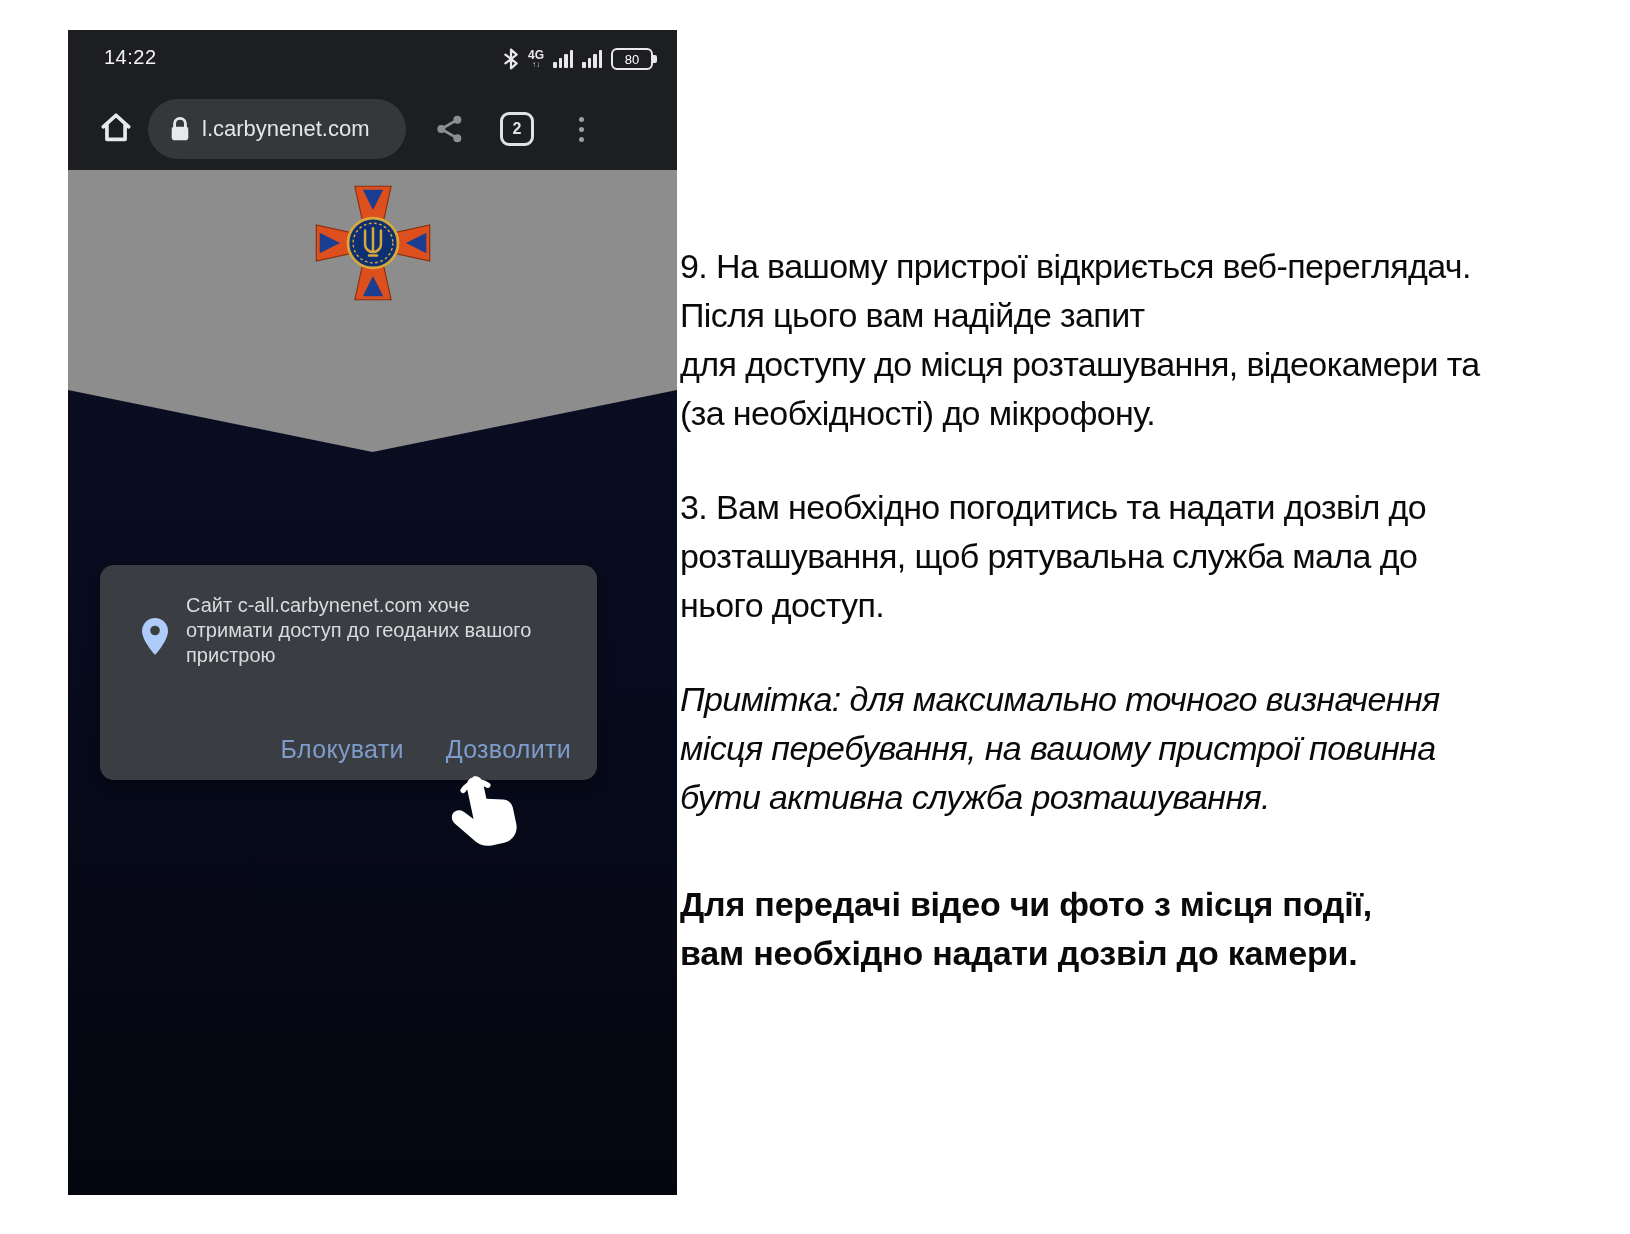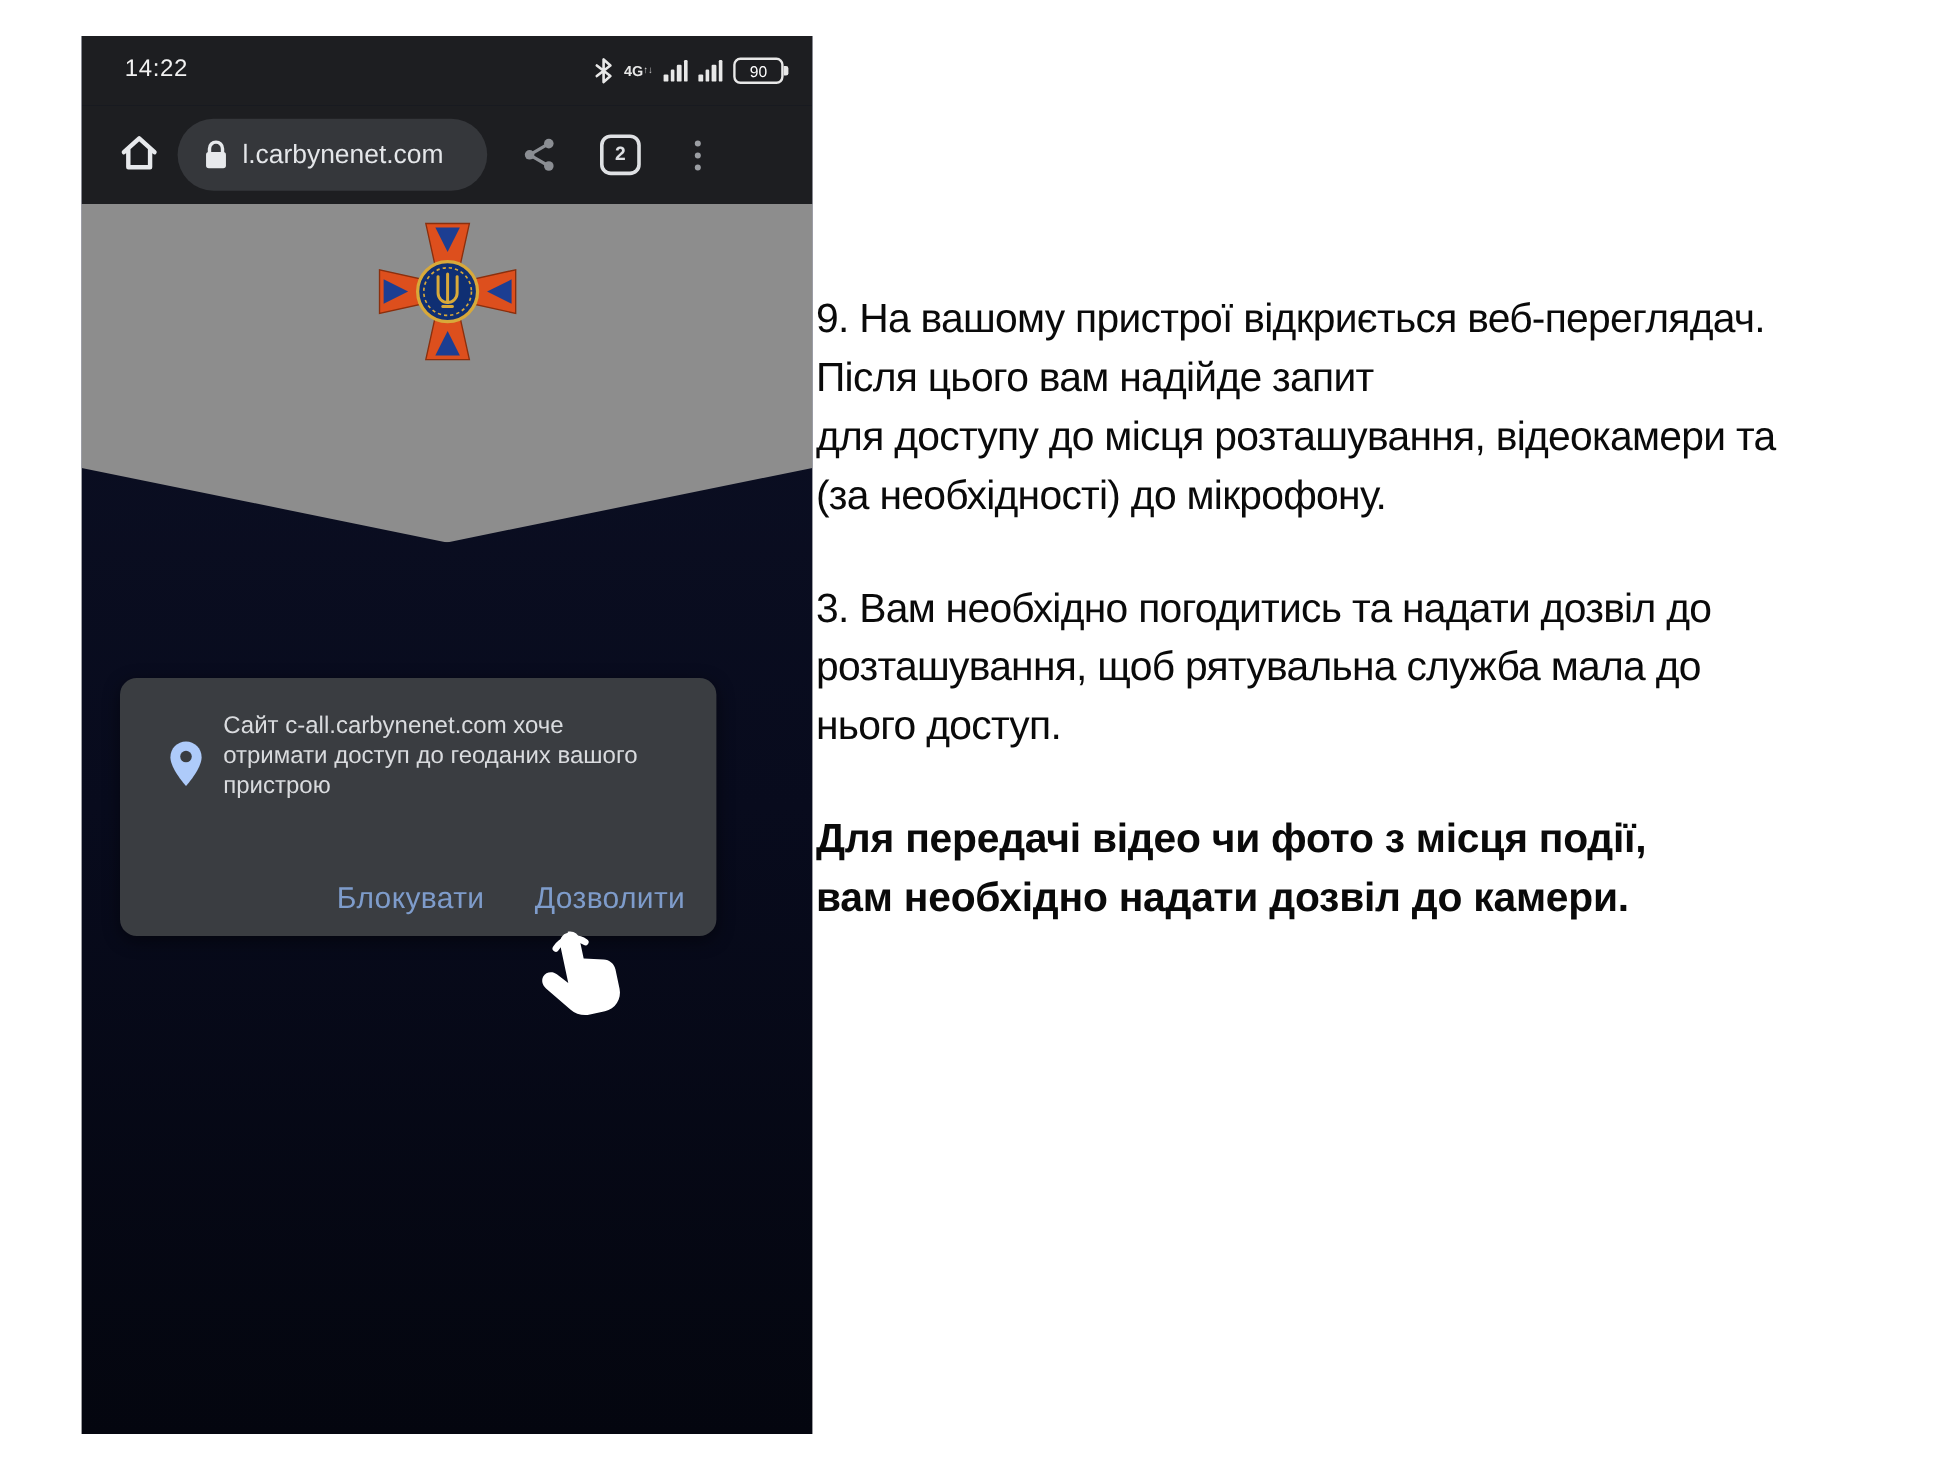--- a/index.html
+++ b/index.html
@@ -7,21 +7,21 @@
   .stage { position:relative; width:1630px; height:1234px; background:#fff; }
 
   
   .phone { position:absolute; left:68px; top:30px; width:609px; height:1165px; overflow:hidden;
            background:linear-gradient(180deg,#0d1126 0%,#080b1d 55%,#04060f 100%); }
 
   .status-bar { position:absolute; left:0; top:0; width:100%; height:58px; background:#1d1e21;
                 display:flex; align-items:center; color:#f2f2f2; }
   .status-time { position:absolute; left:36px; top:16px; font-size:20px; letter-spacing:.5px; }
   .status-icons { position:absolute; right:24px; top:14px; display:flex; align-items:center; gap:9px; height:30px; }
-  .net-label { display:flex; flex-direction:row; align-items:center; line-height:1; color:#e8e8e8; }
+  .net-label { display:flex; flex-direction:column; align-items:center; line-height:1; color:#e8e8e8; }
   .net-label .g { font-size:12px; font-weight:bold; }
   .net-label .arr { font-size:8px; color:#cfcfcf; }
   .bars { display:flex; align-items:flex-end; gap:2px; height:18px; }
   .bars i { display:block; width:3.5px; background:#e8e8e8; border-radius:1px; }
   .battery { position:relative; width:42px; height:22px; border:2px solid #e8e8e8; border-radius:6px;
              display:flex; align-items:center; justify-content:center; font-size:13px; color:#fff; }
   .battery:after { content:""; position:absolute; right:-6px; top:5px; width:4px; height:8px; background:#e8e8e8; border-radius:0 2px 2px 0; }
 
   .toolbar { position:absolute; left:0; top:58px; width:100%; height:82px; background:#1d1e21;
              display:flex; align-items:center; }
@@ -84,21 +84,21 @@
             <i style="height:14px"></i>
             <i style="height:18px"></i>
         </span>
         <span class="bars">
           <i style="height:6px"></i>
             <i style="height:10px"></i>
             <i style="height:14px"></i>
             <i style="height:18px"></i>
         </span>
         <span class="battery">
-          <span>90</span>
+          <span>80</span>
         </span>
       </span>
     </div>
 
     <div class="toolbar">
       <span class="home-btn">
         <svg width="34" height="34" viewBox="0 0 24 24">
           <path d="M3 11.2 L12 3 L21 11.2 M5.6 9.4 V20 H18.4 V9.4" stroke="#e7e9ec" stroke-width="2.6" fill="none" stroke-linejoin="round" stroke-linecap="round"></path>
         </svg>
       </span>
@@ -176,17 +176,20 @@
   </div>
 
   <div class="instructions">
     <p>9. На вашому пристрої відкриється веб-переглядач.
 Після цього вам надійде запит
 для доступу до місця розташування, відеокамери та
 (за необхідності) до мікрофону.</p>
     <p>3. Вам необхідно погодитись та надати дозвіл до
 розташування, щоб рятувальна служба мала до
 нього доступ.</p>
+    <p class="note">Примітка: для максимально точного визначення
+місця перебування, на вашому пристрої повинна
+бути активна служба розташування.</p>
     <p class="strong">Для передачі відео чи фото з місця події,
 вам необхідно надати дозвіл до камери.</p>
   </div>
 
 </div>
 
 </body></html>

